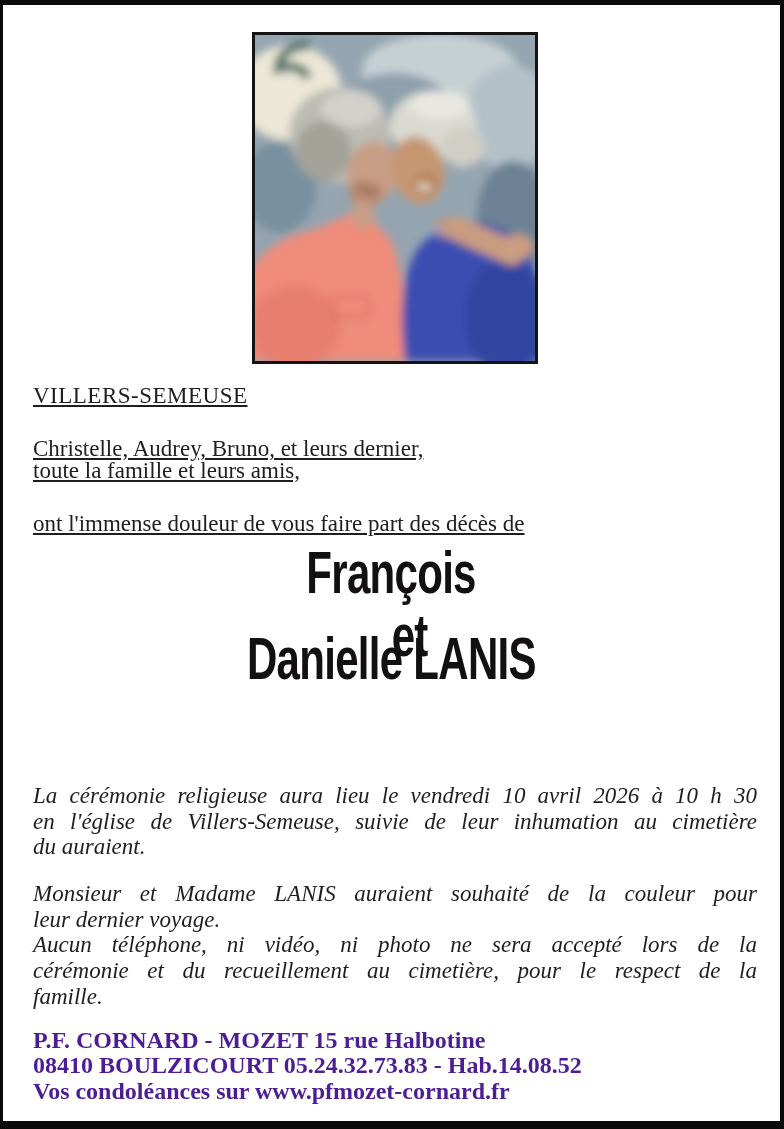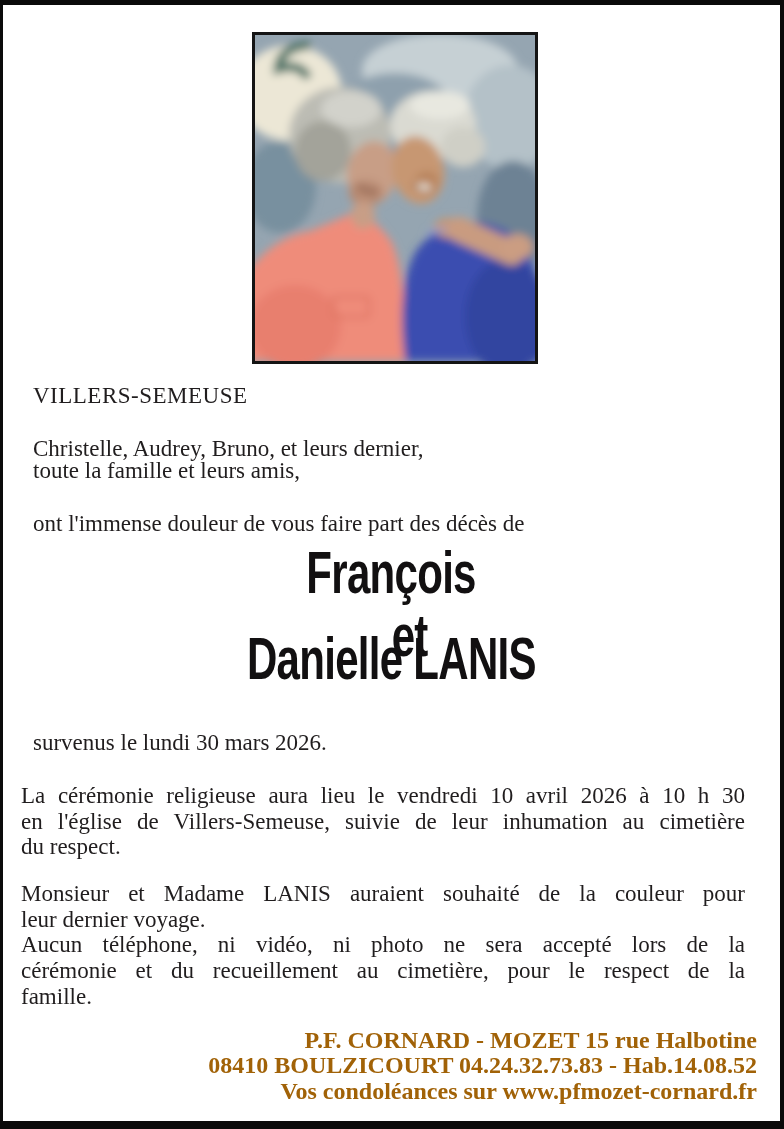--- a/index.html
+++ b/index.html
@@ -17,43 +17,43 @@
     overflow:hidden;
   }
   .photo-frame{
     position:absolute;left:249px;top:27px;
     width:286px;height:332px;
     box-sizing:border-box;
     border:3px solid #141414;
     background:#95a5b1;
   }
   .photo-frame svg{display:block;width:100%;height:100%;}
-  .txt{position:absolute;left:30px;width:724px;font-size:23px;line-height:26px;}
+  .txt{position:absolute;left:30px;width:724px;font-size:23px;line-height:26px;text-decoration:underline;}
   .location{top:378px;letter-spacing:0.5px;}
   .intro{top:433px;line-height:21.5px;}
   .announce{top:506px;}
   .big-line{
     position:absolute;left:0;right:0;text-align:center;
     font-family:"Liberation Sans", sans-serif;
     font-weight:700;color:#121011;
     font-size:60px;line-height:60px;letter-spacing:-1px;
   }
   .big-line>span{display:inline-block;transform:scaleX(0.70);transform-origin:center;}
   .name1{top:538px;}
   .name2{top:601px;margin-left:36px;}
   .name3{top:624px;}
   .datement{top:725px;}
-  .para{position:absolute;left:18px;width:724px;font-size:23px;line-height:25.7px;}
+  .para{position:absolute;left:30px;width:724px;font-size:23px;line-height:25.7px;font-style:italic;}
   .para1{top:778px;}
   .para2{top:876px;}
   .jline{text-align:justify;text-align-last:justify;}
   .lline{text-align:left;}
   .footer{
     position:absolute;left:30px;width:724px;top:1023px;
-    text-align:right;font-weight:700;color:#a16207;
+    text-align:left;font-weight:700;color:#4c1d95;
     font-size:24px;line-height:25.3px;
   }
 </style>
 </head>
 <body>
 
 <div class="page">
 
   <div class="photo-frame">
     <svg viewBox="0 0 280 326" preserveAspectRatio="none">
@@ -111,35 +111,34 @@
     <div>Christelle, Audrey, Bruno, et leurs dernier,</div>
     <div>toute la famille et leurs amis,</div>
   </div>
 
   <div class="txt announce">ont l'immense douleur de vous faire part des décès de</div>
 
   <div class="big-line name1"><span>François</span></div>
   <div class="big-line name2"><span>et</span></div>
   <div class="big-line name3"><span>Danielle LANIS</span></div>
 
-  <div class="txt datement">survenus le lundi 30 mars 2026.</div>
 
   <div class="para para1">
     <div class="jline">La cérémonie religieuse aura lieu le vendredi 10 avril 2026 à 10 h 30</div>
     <div class="jline">en l'église de Villers-Semeuse, suivie de leur inhumation au cimetière</div>
-    <div class="lline">du respect.</div>
+    <div class="lline">du auraient.</div>
   </div>
 
   <div class="para para2">
     <div class="jline">Monsieur et Madame LANIS auraient souhaité de la couleur pour</div>
     <div class="lline">leur dernier voyage.</div>
     <div class="jline">Aucun téléphone, ni vidéo, ni photo ne sera accepté lors de la</div>
     <div class="jline">cérémonie et du recueillement au cimetière, pour le respect de la</div>
     <div class="lline">famille.</div>
   </div>
 
   <div class="footer">
     <div>P.F. CORNARD - MOZET 15 rue Halbotine</div>
-    <div>08410 BOULZICOURT 04.24.32.73.83 - Hab.14.08.52</div>
+    <div>08410 BOULZICOURT 05.24.32.73.83 - Hab.14.08.52</div>
     <div>Vos condoléances sur www.pfmozet-cornard.fr</div>
   </div>
 
 </div>
 
 </body></html>

